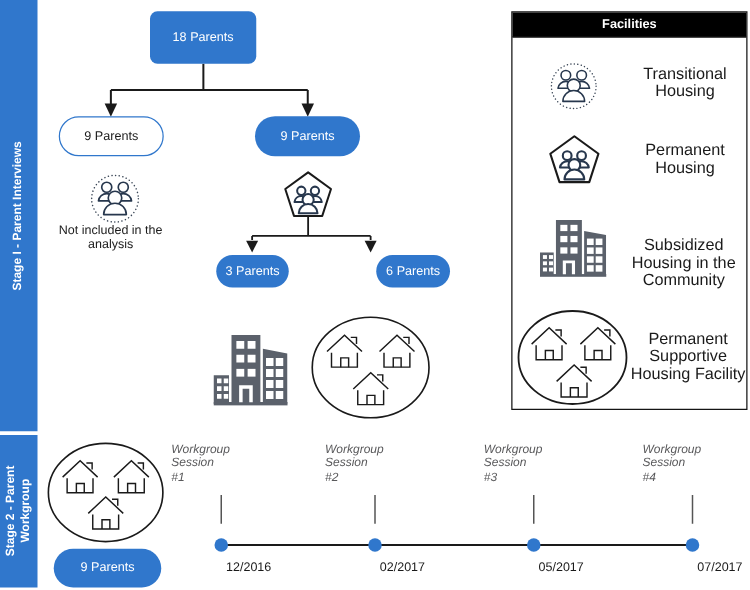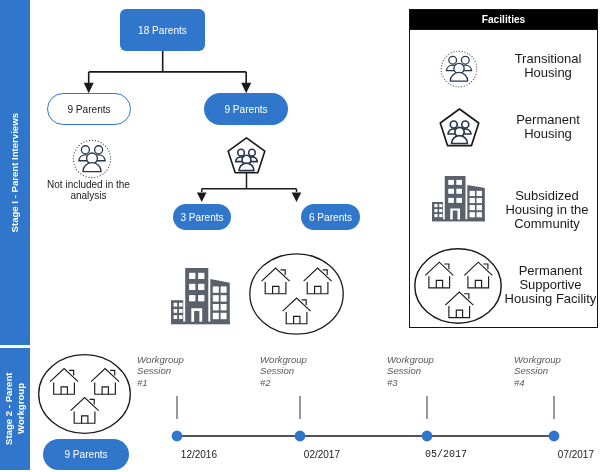--- a/index.html
+++ b/index.html
@@ -279,14 +279,14 @@
   <div>#3</div>
 </div>
 <div class="abs tl-label" style="left:514px;top:354px;width:80px;">
   <div>Workgroup</div>
   <div>Session</div>
   <div>#4</div>
 </div>
 
 <div class="abs tl-date" style="left:137px;top:449px;width:80px;">12/2016</div>
 <div class="abs tl-date" style="left:260px;top:449px;width:80px;">02/2017</div>
-<div class="abs tl-date" style="left:387px;top:449px;width:80px;font-family:Liberation Mono, monospace;">05/2017</div>
+<div class="abs tl-date" style="left:387px;top:449px;width:80px;">05/2017</div>
 <div class="abs tl-date" style="left:514px;top:449px;width:80px;">07/2017</div>
 
 </body></html>

